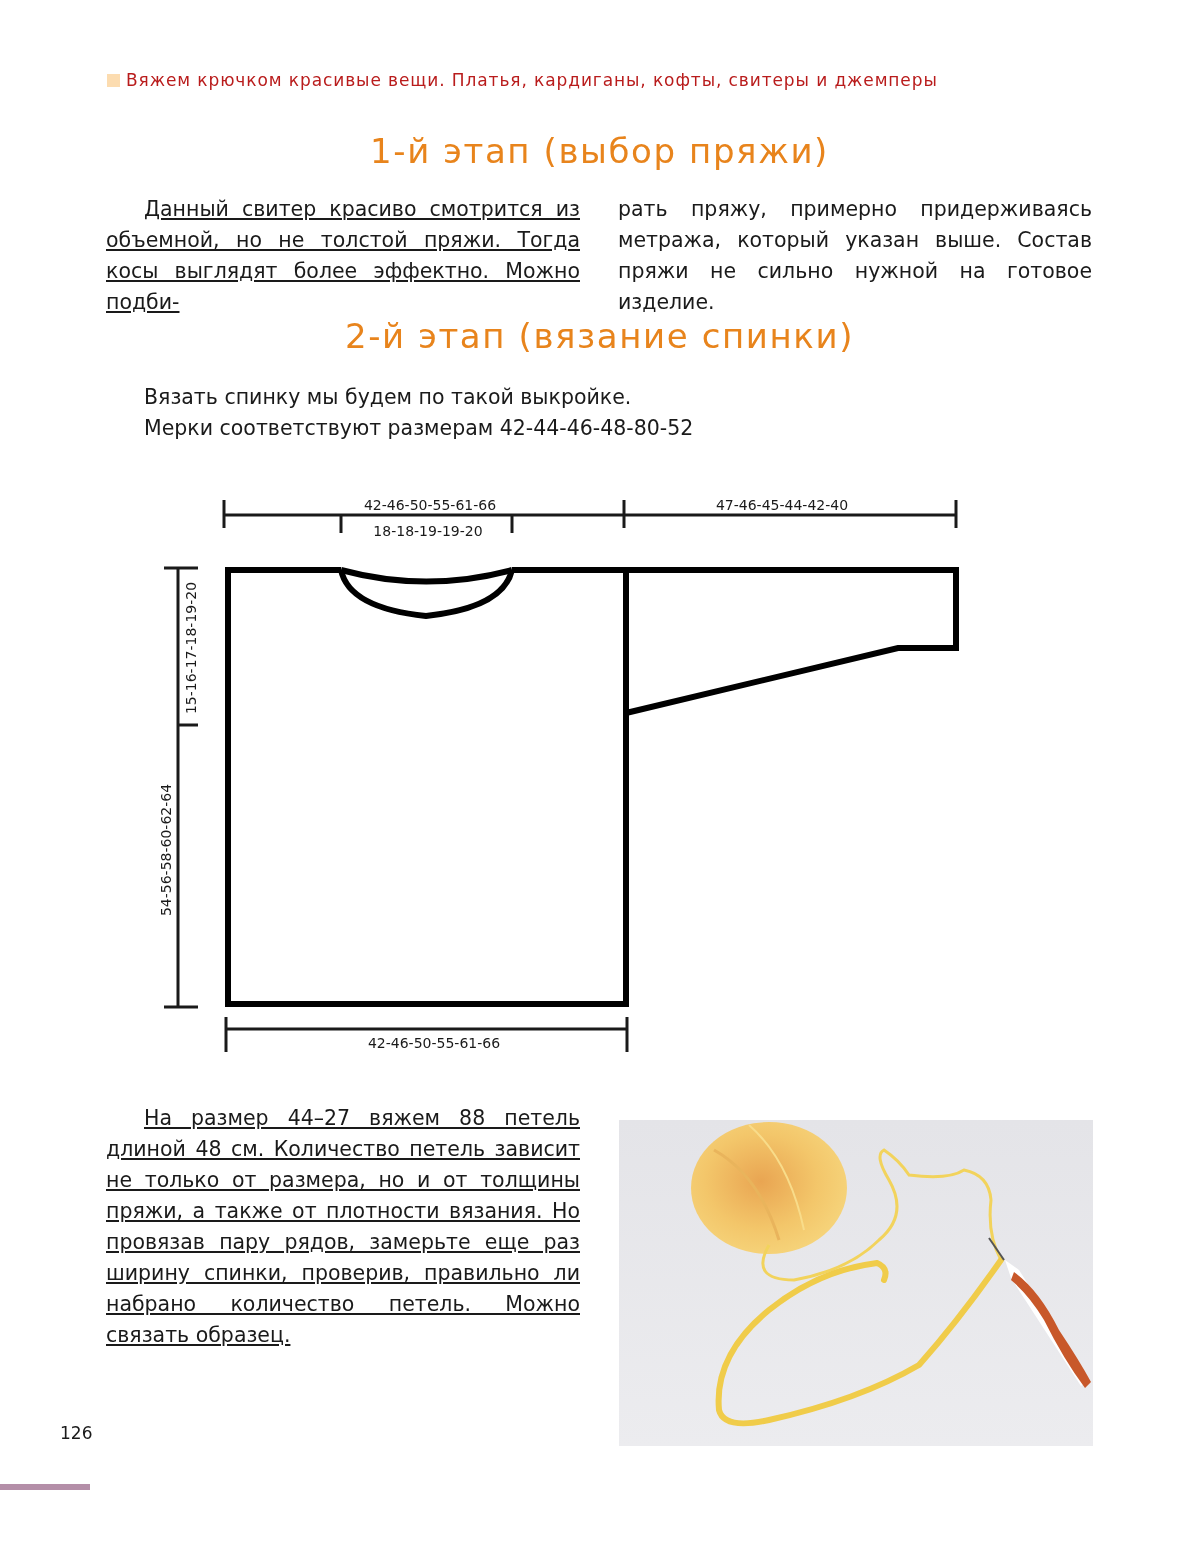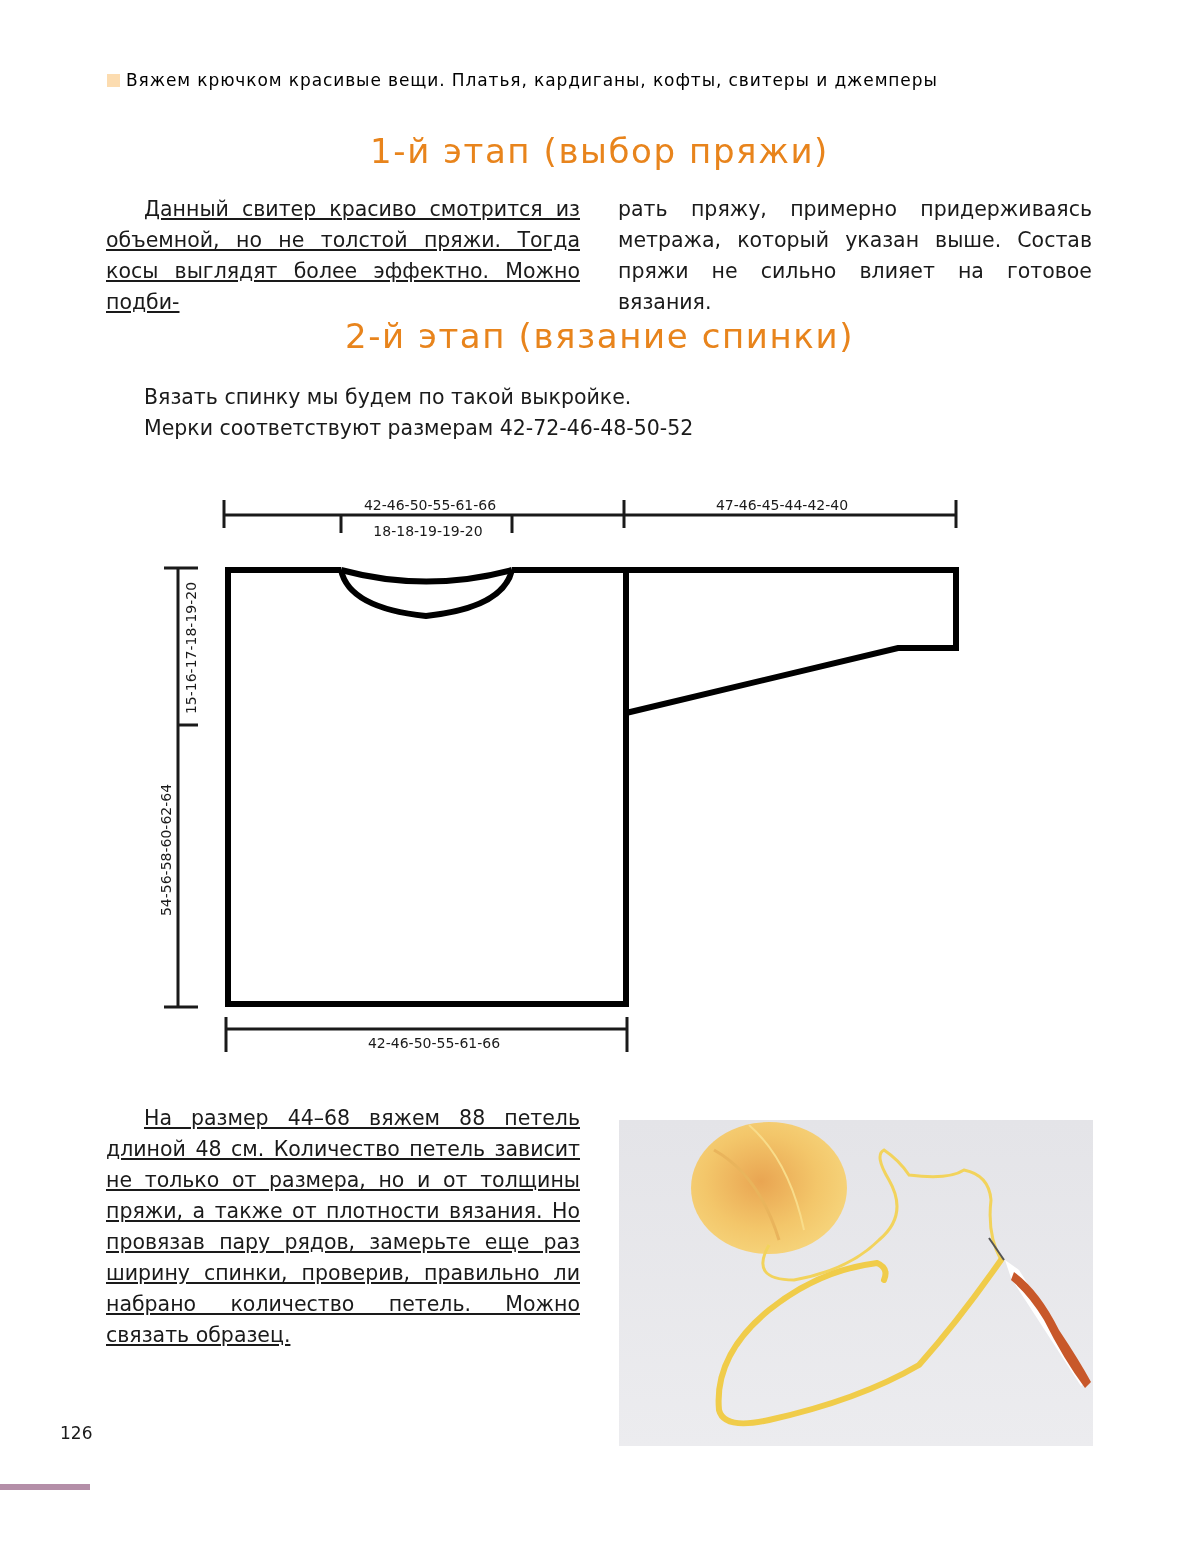--- a/index.html
+++ b/index.html
@@ -1,17 +1,17 @@
 <!DOCTYPE html>
 <html><head>
 <meta charset="utf-8">
 <style>
   html, body { margin: 0; padding: 0; background: #ffffff; }
   body { width: 1181px; height: 1565px; position: relative; overflow: hidden; font-family: "DejaVu Sans", sans-serif; color: #1a1a1a; }
-  .running-head { position: absolute; left: 107px; top: 70px; display: flex; align-items: center; gap: 6px; font-size: 17px; color: #000000; letter-spacing: 0.9px; font-family: "DejaVu Sans", sans-serif; }
+  .running-head { position: absolute; left: 107px; top: 70px; display: flex; align-items: center; gap: 6px; font-size: 17px; color: #b91c1c; letter-spacing: 0.9px; font-family: "DejaVu Sans", sans-serif; }
   .running-head .square { width: 13px; height: 13px; background: #fcdcb0; display: inline-block; }
   .h { position: absolute; left: 0; width: 1181px; text-align: center; color: #e8841c; font-family: "DejaVu Sans", sans-serif; font-size: 34px; letter-spacing: 1.6px; }
   .h1 { top: 131px; left: 9px; }
   .h2 { top: 316px; left: 9px; }
   .col { position: absolute; font-size: 20.5px; line-height: 31px; text-align: justify; font-family: "DejaVu Sans", sans-serif; }
   .col p { margin: 0; }
   .indent { text-indent: 38px; text-decoration: underline; }
   .col1 { left: 106px; top: 194px; width: 474px; }
   .col2 { left: 618px; top: 194px; width: 474px; }
   .intro { position: absolute; left: 144px; top: 382px; font-size: 20.5px; line-height: 31px; font-family: "DejaVu Sans", sans-serif; }
@@ -31,28 +31,28 @@
   <span class="square"></span>
   <span>Вяжем крючком красивые вещи. Платья, кардиганы, кофты, свитеры и джемперы</span>
 </div>
 
 <div class="h h1">1-й этап (выбор пряжи)</div>
 
 <div class="col col1">
   <p class="indent">Данный свитер красиво смотрится из объемной, но не толстой пряжи. Тогда косы выглядят более эффектно. Можно подби-</p>
 </div>
 <div class="col col2">
-  <p>рать пряжу, примерно придерживаясь метража, который указан выше. Состав пряжи не сильно влияет на готовое вязания.</p>
+  <p>рать пряжу, примерно придерживаясь метража, который указан выше. Состав пряжи не сильно нужной на готовое изделие.</p>
 </div>
 
 <div class="h h2">2-й этап (вязание спинки)</div>
 
 <div class="intro">
   <div>Вязать спинку мы будем по такой выкройке.</div>
-  <div>Мерки соответствуют размерам 42-72-46-48-50-52</div>
+  <div>Мерки соответствуют размерам 42-44-46-48-80-52</div>
 </div>
 
 <svg class="diagram" viewBox="0 0 1181 1080" xmlns="http://www.w3.org/2000/svg">
 
   <g stroke="#1a1a1a" stroke-width="3" fill="none">
     <line x1="224" y1="515" x2="956" y2="515"></line>
     <line x1="224" y1="500" x2="224" y2="528"></line>
     <line x1="624" y1="500" x2="624" y2="528"></line>
     <line x1="956" y1="500" x2="956" y2="528"></line>
     <line x1="341" y1="515" x2="341" y2="533"></line>
@@ -82,21 +82,21 @@
 
   <g stroke="#1a1a1a" stroke-width="3" fill="none">
     <line x1="226" y1="1029" x2="627" y2="1029"></line>
     <line x1="226" y1="1017" x2="226" y2="1052"></line>
     <line x1="627" y1="1017" x2="627" y2="1052"></line>
   </g>
   <text x="434" y="1048" text-anchor="middle">42-46-50-55-61-66</text>
 </svg>
 
 <div class="col col3">
-  <p class="indent">На размер 44–68 вяжем 88 петель длиной 48 см. Количество петель зависит не только от размера, но и от толщины пряжи, а также от плотности вязания. Но провязав пару рядов, замерьте еще раз ширину спинки, проверив, правильно ли набрано количество петель. Можно связать образец.</p>
+  <p class="indent">На размер 44–27 вяжем 88 петель длиной 48 см. Количество петель зависит не только от размера, но и от толщины пряжи, а также от плотности вязания. Но провязав пару рядов, замерьте еще раз ширину спинки, проверив, правильно ли набрано количество петель. Можно связать образец.</p>
 </div>
 
 <div class="photo">
   <svg width="474" height="326" viewBox="0 0 474 326" xmlns="http://www.w3.org/2000/svg">
     <defs>
       <linearGradient id="bg" x1="0" y1="0" x2="0" y2="1">
         <stop offset="0" stop-color="#e4e4e8"></stop>
         <stop offset="1" stop-color="#ececef"></stop>
       </linearGradient>
       <radialGradient id="ball" cx="0.45" cy="0.45" r="0.6">

